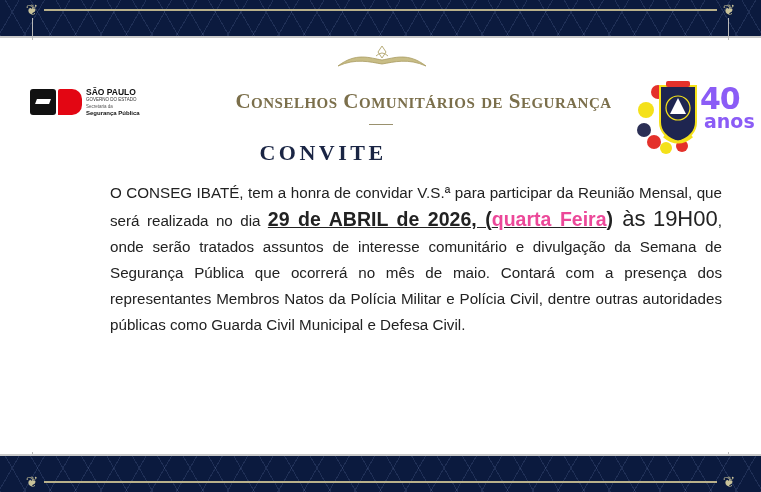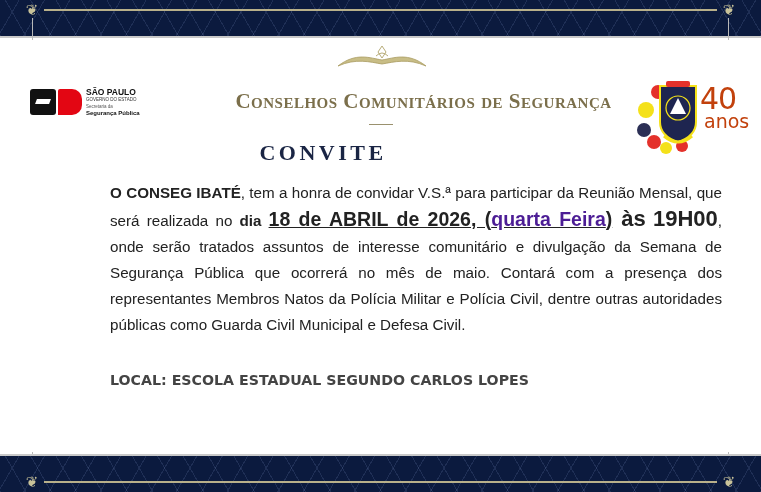--- a/index.html
+++ b/index.html
@@ -54,33 +54,33 @@
     }
     .title-rule { position: absolute; top: 124px; left: 369px; width: 24px; height: 1px; background: #9a916e; }
     .convite {
       position: absolute; top: 140px; left: 0; width: 646px; text-align: center;
       font-family: "Liberation Serif", serif; font-weight: bold; color: #1a2544;
       font-size: 22px; letter-spacing: 3.5px;
     }
 
     
     .conseg-logo { position: absolute; left: 636px; top: 80px; width: 116px; height: 74px; }
-    .anos40 { position: absolute; left: 700px; top: 84px; color: #c2410c; font-weight: normal; font-family: "DejaVu Sans", sans-serif; line-height: 1; }
+    .anos40 { position: absolute; left: 700px; top: 84px; color: #8b5cf6; font-weight: bold; font-family: "DejaVu Sans", sans-serif; line-height: 1; }
     .anos40 .n { font-size: 30px; letter-spacing: -1px; }
     .anos40 .a { font-size: 19px; display: block; margin-top: -2px; margin-left: 4px; }
 
     
     .body-text {
       position: absolute; left: 110px; top: 180px; width: 612px;
       font-family: "Liberation Sans", sans-serif; font-size: 15.2px; color: #222;
       line-height: 26px; text-align: justify;
     }
-    .body-text b { font-weight: bold; }
+    .body-text b { font-weight: normal; }
     .date-big { font-size: 19.5px; font-weight: bold; text-decoration: underline; }
-    .red { color: #4c1d95; }
+    .red { color: #ec4899; }
     .time-big { font-size: 22px; font-weight: bold; }
 
     .local {
       position: absolute; left: 110px; top: 370px;
       font-family: "DejaVu Sans", sans-serif; font-weight: bold; color: #444;
     }
     .local-line { font-size: 14.2px; line-height: 20px; }
     .addr-line { font-size: 13px; line-height: 18px; }
     .addr-line .lbl { font-size: 14.2px; }
   </style>
@@ -131,26 +131,25 @@
   <path d="M42 18 L 50 34 L 34 34 Z" fill="#fff"></path>
   <path d="M28 56 Q 42 68 56 56" fill="none" stroke="#f4e11a" stroke-width="3"></path>
 </svg>
 <div class="anos40">
   <span class="n">40</span>
   <span class="a">anos</span>
 </div>
 
 <div class="body-text">
   <b>O CONSEG IBATÉ</b><span>, tem a honra de convidar V.S.ª para participar da Reunião Mensal, que será realizada no </span><b>dia</b>
-  <span class="date-big"><span>18 de ABRIL de 2026, (</span><span class="red">quarta Feira</span><span>)</span></span><b class="time-big"> às</b>
+  <span class="date-big"><span>29 de ABRIL de 2026, (</span><span class="red">quarta Feira</span><span>)</span></span><b class="time-big"> às</b>
   <b class="time-big">19H00</b><span>, onde serão tratados assuntos de interesse comunitário e divulgação da Semana de Segurança Pública que ocorrerá no mês de maio. Contará com a presença dos representantes Membros Natos da Polícia Militar e Polícia Civil, dentre outras autoridades públicas como Guarda Civil Municipal e Defesa Civil.</span>
 </div>
 
 <div class="local">
-  <div class="local-line">LOCAL: ESCOLA ESTADUAL SEGUNDO CARLOS LOPES</div>
 </div>
 
 <div class="stem stem-bl"></div>
 <div class="stem stem-br"></div>
 <div class="band band-bottom">
   <div class="gold-line"></div>
   <span class="corner corner-bl">❦</span>
   <span class="corner corner-br">❦</span>
 </div>
 

